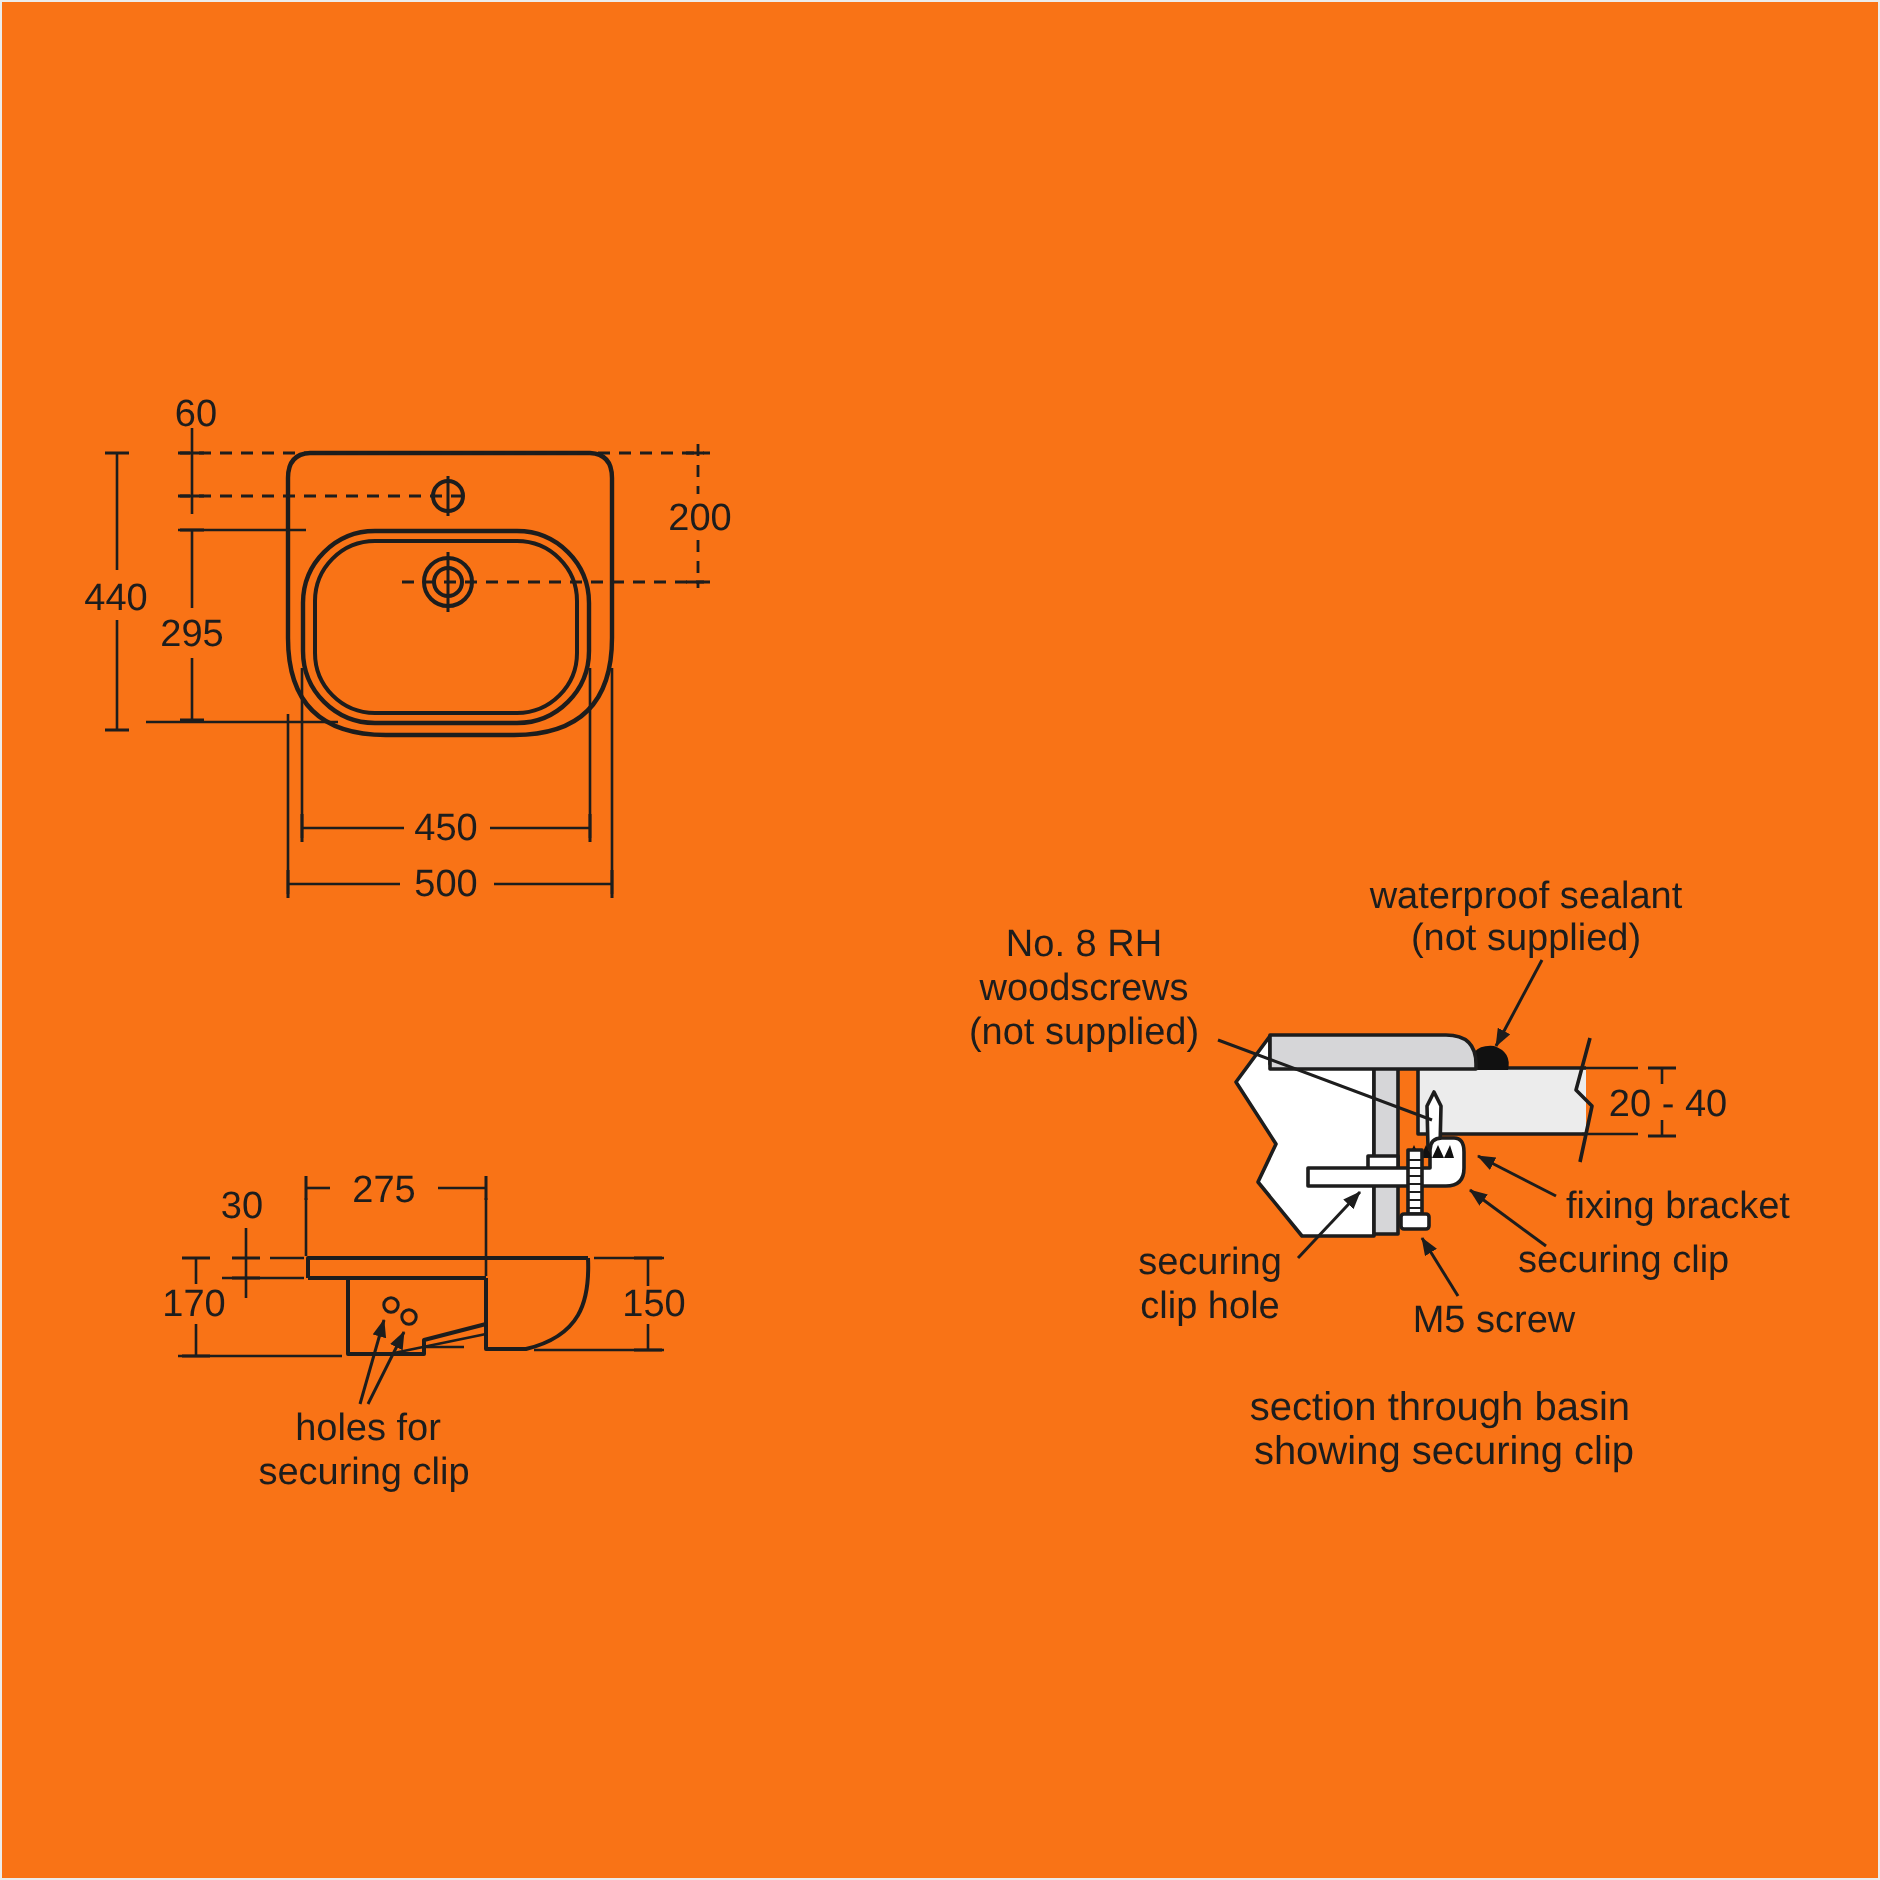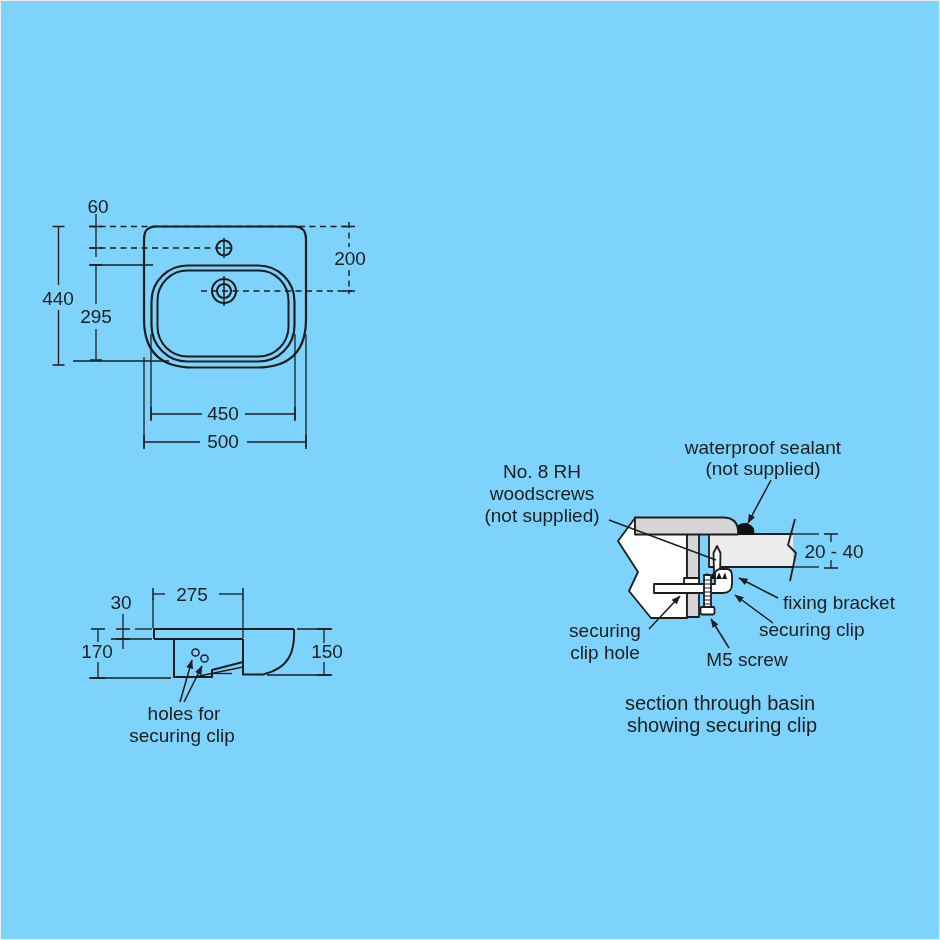--- a/index.html
+++ b/index.html
@@ -1,16 +1,16 @@
 <!DOCTYPE html>
 <html><head>
 <meta charset="utf-8">
 <style>
   html,body{margin:0;padding:0;background:#fff;}
-  .canvas{position:relative;width:938px;height:938px;background:#7dd3fc;border:1px solid #ececec;overflow:hidden;}
+  .canvas{position:relative;width:938px;height:938px;background:#f97316;border:1px solid #ececec;overflow:hidden;}
   svg{position:absolute;left:0;top:0;}
   text{font-family:"Liberation Sans","DejaVu Sans",sans-serif;font-size:19px;fill:#1d1d1d;}
   text.cap{font-size:20px;}
   .thick{stroke:#1d1d1d;stroke-width:2.2;fill:none;stroke-linejoin:round;}
   .med{stroke:#1d1d1d;stroke-width:2;fill:none;stroke-linejoin:round;}
   .sec{stroke:#1d1d1d;stroke-width:1.8;stroke-linejoin:round;}
   .dim{stroke:#1d1d1d;stroke-width:1.3;fill:none;}
   .tick{stroke:#1d1d1d;stroke-width:1.5;fill:none;}
   .dash{stroke:#1d1d1d;stroke-width:1.4;fill:none;stroke-dasharray:6 4.5;}
   .lead{stroke:#1d1d1d;stroke-width:1.5;fill:none;}

